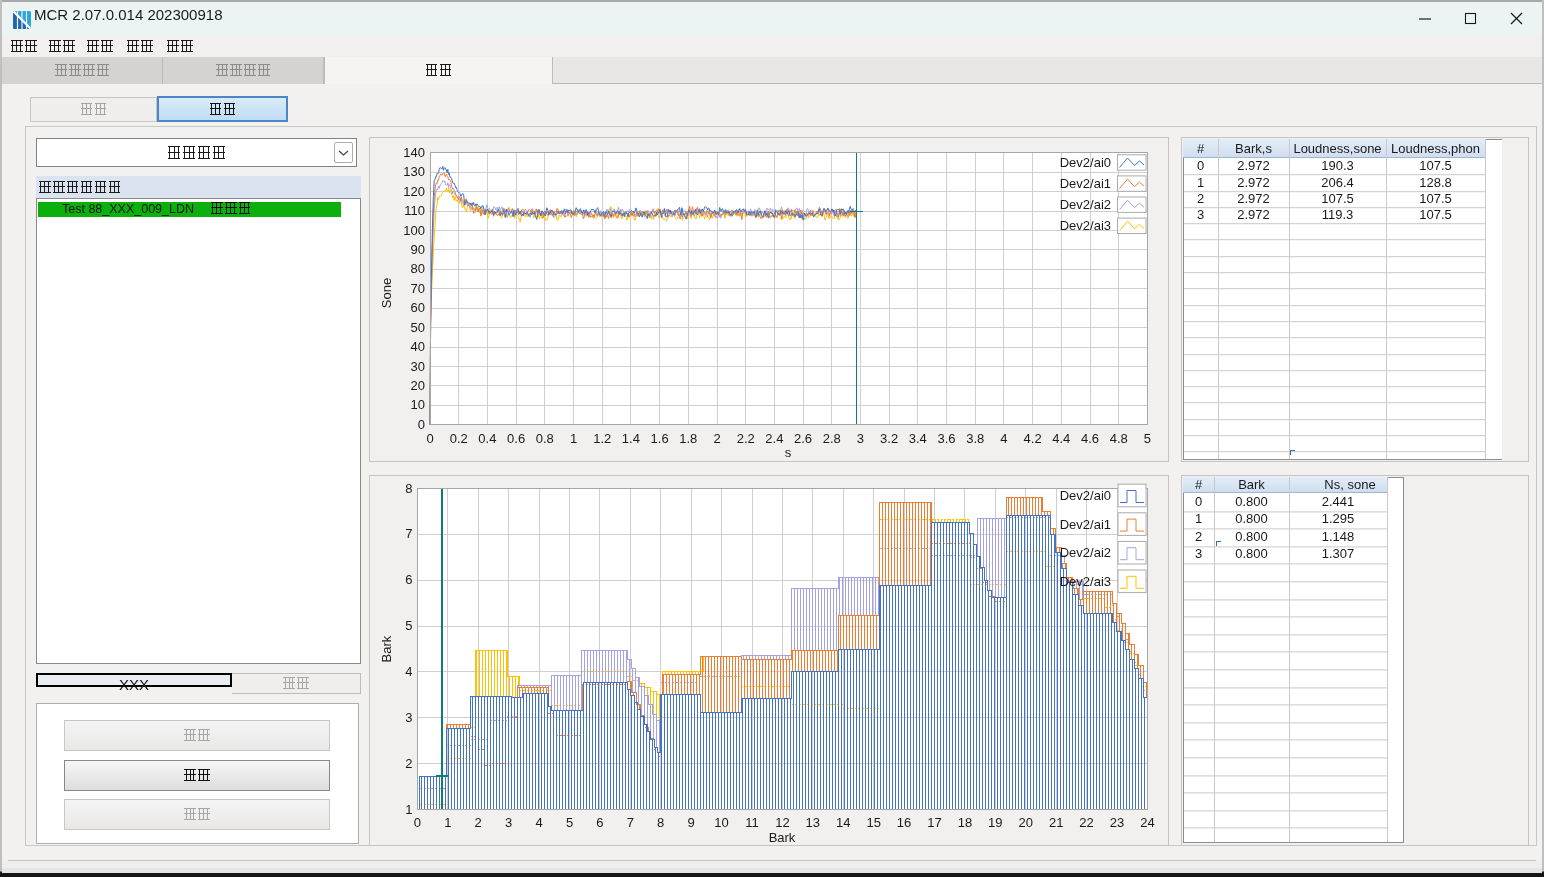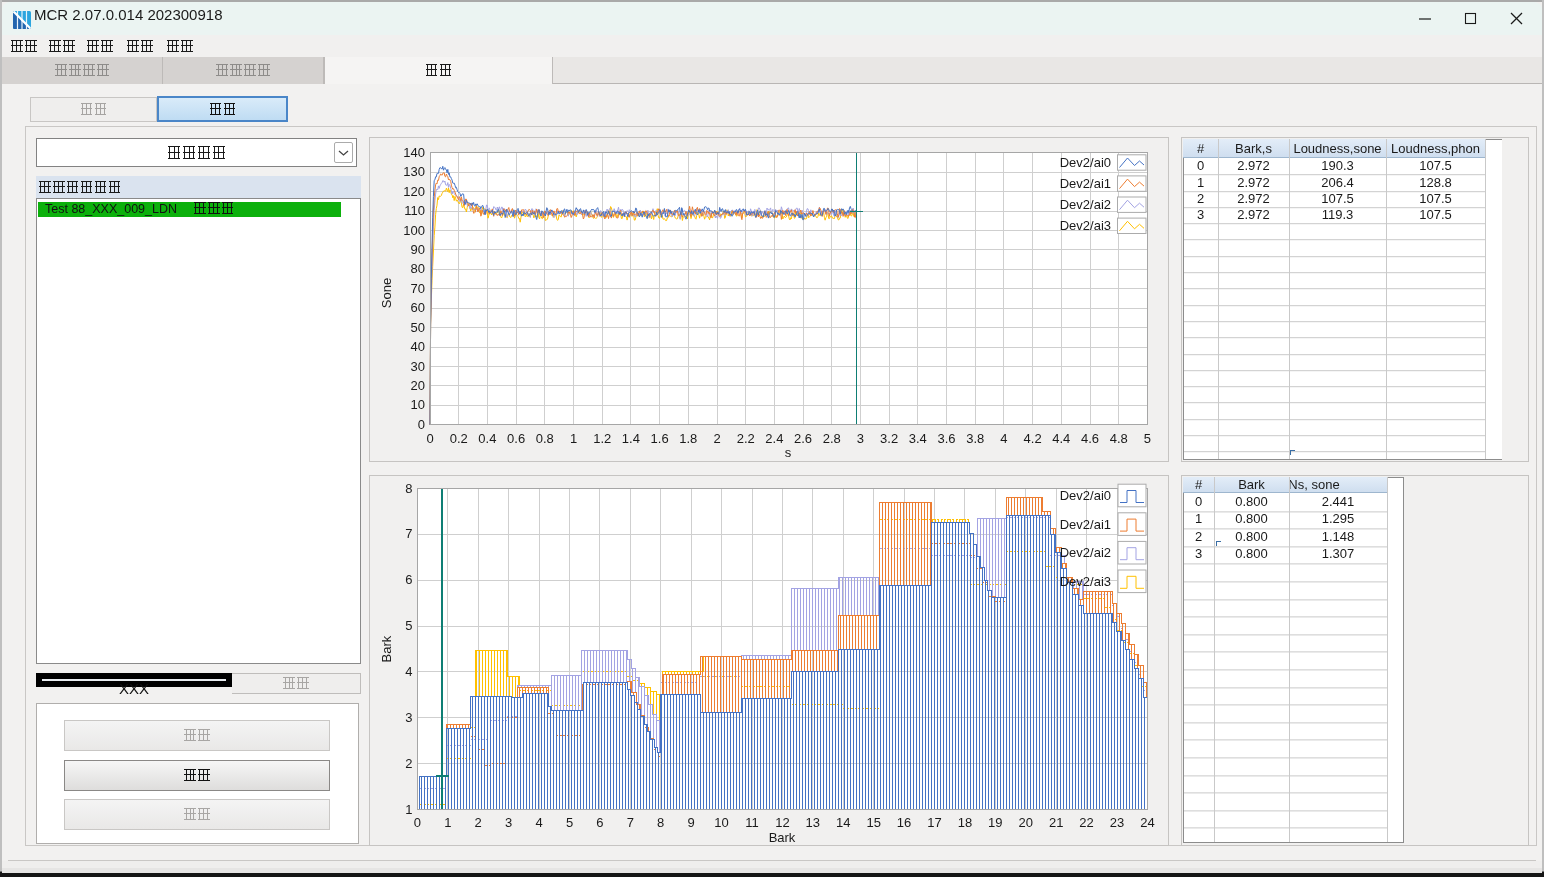--- a/index.html
+++ b/index.html
@@ -90,24 +90,24 @@
   <div style="text-align:center;font-size:15px;line-height:27px;color:#1a1a1a"><i class="g s"></i><i class="g s"></i><i class="g s"></i><i class="g s"></i></div>
   <div class="abs" style="right:3px;top:3px;width:19px;height:21px;background:#fff;border:1px solid #ABABAB;border-radius:2px">
    <svg width="17" height="19">
         <path d="M4,8 L8.5,12 L13,8" fill="none" stroke="#444" stroke-width="1.3"></path>
       </svg>
   </div>
 </div>
 <div class="abs" style="left:36px;top:176px;width:325px;height:22px;background:#DAE3EF;font-size:14px;line-height:22px;color:#1a1a1a"><span style="margin-left:2px"><i class="g"></i><i class="g"></i><i class="g"></i><i class="g"></i><i class="g"></i><i class="g"></i></span></div>
 <div class="abs" style="left:36px;top:198px;width:325px;height:466px;background:#fff;border:1px solid #8a8a8a">
   <div class="abs" style="left:1px;top:3px;width:303px;height:15px;background:#0CB00C;font-size:12.5px;line-height:15px;color:#111;white-space:nowrap">
-    <span style="margin-left:7px">Test 88_XXX_009_LDN</span><span style="margin-left:16px"><i class="g"></i><i class="g"></i><i class="g"></i></span>
+    <span style="margin-left:24px">Test 88_XXX_009_LDN</span><span style="margin-left:16px"><i class="g"></i><i class="g"></i><i class="g"></i></span>
   </div>
 </div>
-<div class="btn" style="left:36px;top:673px;width:196px;height:14px;background:#E9EDF1;border:6px solid #000000;color:#111;font-size:15px;line-height:19px">XXX</div>
+<div class="btn" style="left:36px;top:673px;width:196px;height:14px;background:#E9EDF1;border:2px solid #000000;color:#111;font-size:15px;line-height:19px">XXX</div>
 <div class="btn" style="left:232px;top:673px;width:129px;height:21px;background:#EFEEED;border:1px solid #BFBDBB;border-left:none;color:#A8A6A4;line-height:19px"><i class="g"></i><i class="g"></i></div>
 <div class="abs" style="left:36px;top:703px;width:323px;height:141px;background:#fff;border:1px solid #B0AEAC"></div>
 <div class="btn" style="left:64px;top:720px;width:266px;height:31px;background:linear-gradient(#F4F4F4,#E9E8E7);border:1px solid #C9C7C5;color:#A8A6A4;line-height:29px"><i class="g"></i><i class="g"></i></div>
 <div class="btn" style="left:64px;top:760px;width:266px;height:31px;background:linear-gradient(#F6F6F6,#DEDDDC);border:1px solid #8A8886;color:#111;line-height:29px"><i class="g"></i><i class="g"></i></div>
 <div class="btn" style="left:64px;top:799px;width:266px;height:31px;background:linear-gradient(#F4F4F4,#E9E8E7);border:1px solid #C9C7C5;color:#A8A6A4;line-height:29px"><i class="g"></i><i class="g"></i></div>
 
 <div class="abs" style="left:369px;top:137px;width:800px;height:325px;background:#F1F0EF;border:1px solid #C6C4C2"></div>
 <div class="abs" style="left:369px;top:475px;width:800px;height:371px;background:#F1F0EF;border:1px solid #C6C4C2"></div>
 
 <div class="abs" style="left:1181px;top:137px;width:348px;height:325px;background:#F1F0EF;border:1px solid #C6C4C2"></div>
@@ -465,21 +465,21 @@
     <span style="left:1386px;width:99px">107.5</span>
   </div>
 <div class="abs" style="left:1290px;top:450px;width:5px;height:5px;border-left:1px solid #3A6EA5;border-top:1px solid #3A6EA5"></div>
 
 <div class="abs" style="left:1183px;top:477px;width:221px;height:366px;background:
  repeating-linear-gradient(#fff 0, #fff 16.6px, #C9C9C9 16.6px, #C9C9C9 17.6px);background-position:0 16.4px;border:1px solid #8C8C8C"></div>
 <div class="abs" style="left:1183px;top:477px;width:204px;height:16px;background:linear-gradient(#E3EDF8,#CFDEEF);border-bottom:1px solid #9EB6CE"></div>
 <div class="abs trow" style="top:477px">
     <span style="left:1183px;width:31px">#</span>
     <span style="left:1214px;width:75px">Bark</span>
-    <span style="left:1253px;width:122px">Ns, sone</span>
+    <span style="left:1289px;width:122px">Ns, sone</span>
   </div>
 <div class="abs" style="left:1214px;top:477px;width:1px;height:365px;background:#C9C9C9"></div>
 <div class="abs" style="left:1289px;top:477px;width:1px;height:365px;background:#C9C9C9"></div>
 <div class="abs" style="left:1387px;top:477px;width:1px;height:365px;background:#C9C9C9"></div>
 <div class="abs" style="left:1388px;top:478px;width:15px;height:364px;background:#fff"></div>
 <div class="trow" style="top:493.5px">
     <span style="left:1183px;width:31px">0</span>
     <span style="left:1214px;width:75px">0.800</span>
     <span style="left:1289px;width:98px">2.441</span>
   </div>

